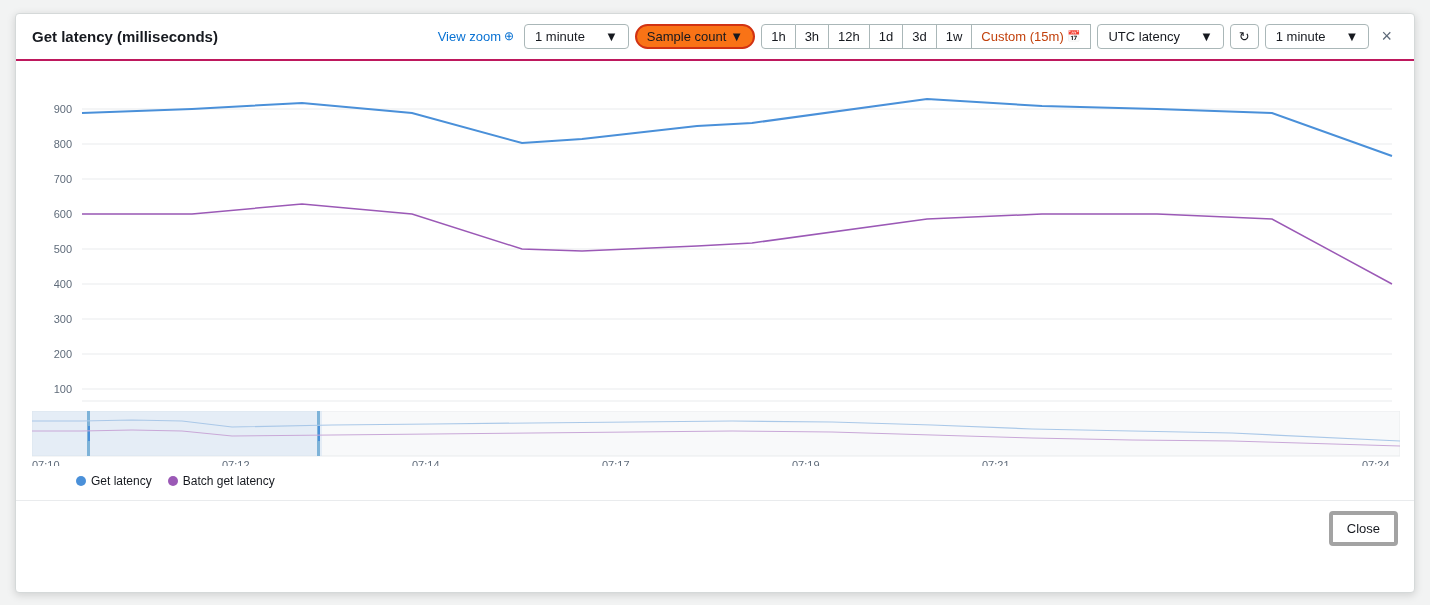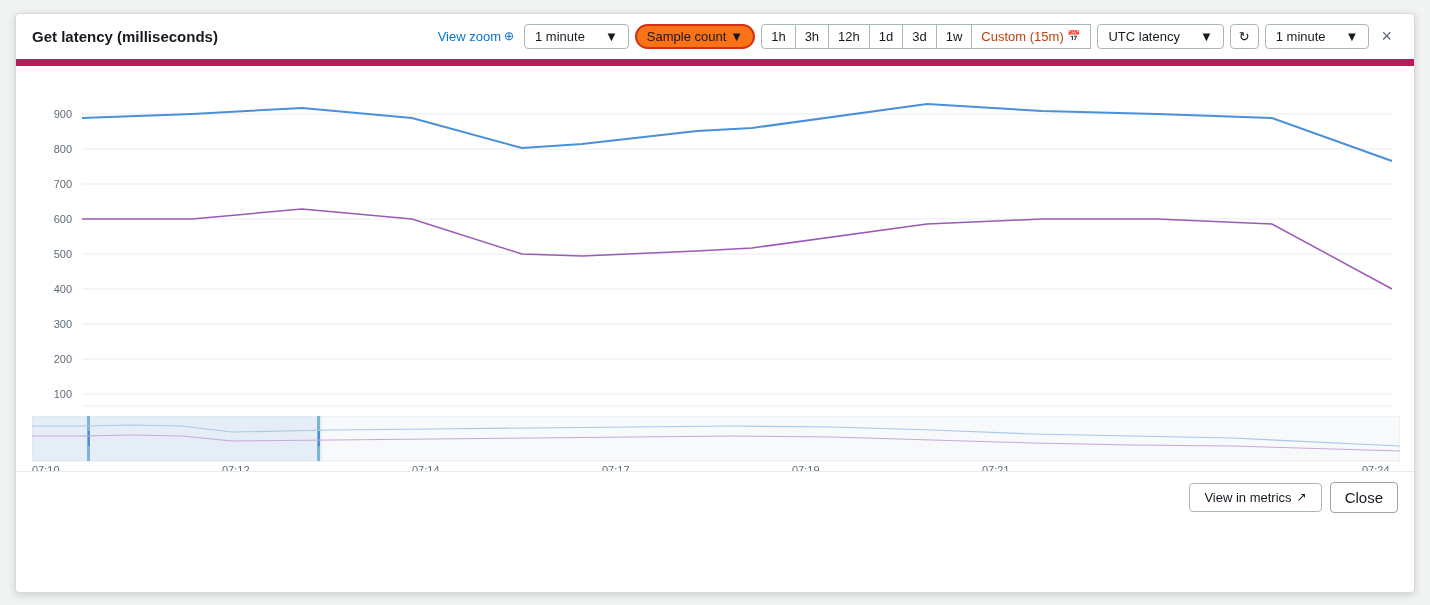--- a/index.html
+++ b/index.html
@@ -19,21 +19,21 @@
       width: 1400px;
       min-height: 580px;
       padding: 0;
       box-shadow: 0 2px 8px rgba(0,0,0,0.15);
       position: relative;
     }
     .modal-header {
       display: flex;
       align-items: center;
       padding: 10px 16px;
-      border-bottom: 7px solid #be185d;
+      border-bottom: 2px solid #be185d;
       gap: 10px;
     }
     .modal-title {
       font-size: 15px;
       font-weight: 700;
       color: #16191f;
       flex-shrink: 0;
     }
     .header-controls {
       display: flex;
@@ -159,25 +159,25 @@
       cursor: pointer;
       color: #16191f;
       font-size: 13px;
       padding: 6px 14px;
       display: flex;
       align-items: center;
       gap: 5px;
     }
     .btn-close-footer {
       background: #fff;
-      border: 1px solid #a3a3a3;
+      border: 4px solid #a3a3a3;
       border-radius: 4px;
       cursor: pointer;
       color: #16191f;
-      font-size: 15px;
+      font-size: 13px;
       padding: 6px 14px;
     }
     .mini-chart-container {
       padding: 0 16px;
       position: relative;
     }
   </style>
 </head>
 <body>
 
@@ -324,21 +324,27 @@
       <text x="0" y="58" font-size="11" fill="#5f6b7a">07:10</text>
       <text x="190" y="58" font-size="11" fill="#5f6b7a">07:12</text>
       <text x="380" y="58" font-size="11" fill="#5f6b7a">07:14</text>
       <text x="570" y="58" font-size="11" fill="#5f6b7a">07:17</text>
       <text x="760" y="58" font-size="11" fill="#5f6b7a">07:19</text>
       <text x="950" y="58" font-size="11" fill="#5f6b7a">07:21</text>
       <text x="1330" y="58" font-size="11" fill="#5f6b7a">07:24</text>
     </svg>
   </div>
 
+  <div class="legend">
+    <div class="legend-item">
+      <div class="legend-dot" style="background:#4a90d9;"></div>
+      <span>Get latency</span>
+    </div>
+    <div class="legend-item">
+      <div class="legend-dot" style="background:#9b59b6;"></div>
+      <span>Batch get latency</span>
+    </div>
+  </div>
 
   <div class="footer">
-    <button class="btn-primary">
-      <span>View in metrics</span>
-      <span style="font-size:12px;">↗</span>
-    </button>
     <button class="btn-close-footer">Close</button>
   </div>
 </div>
 
 </body></html>

